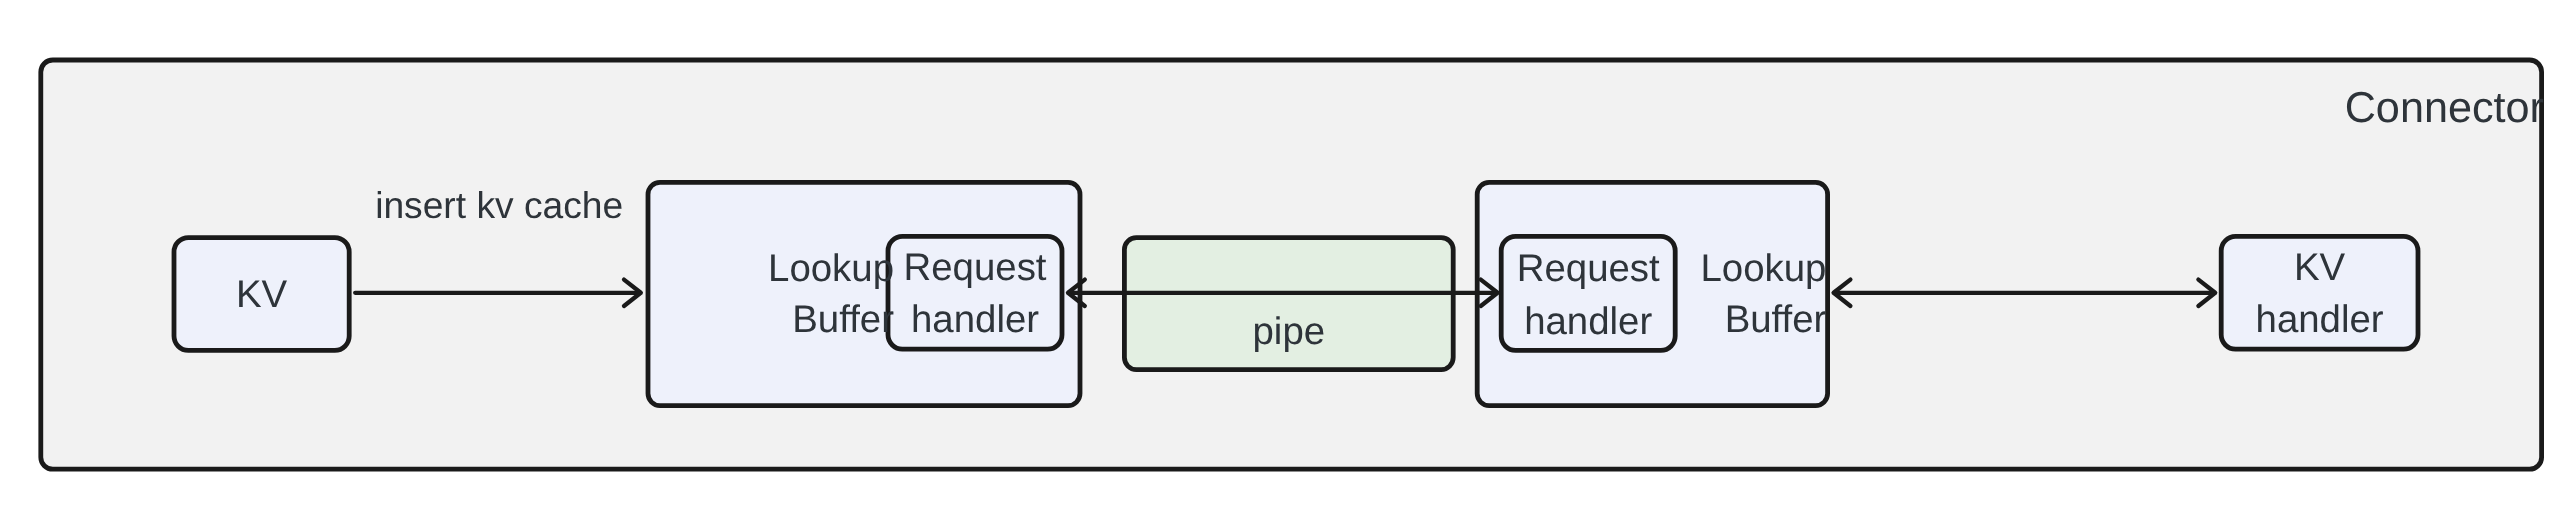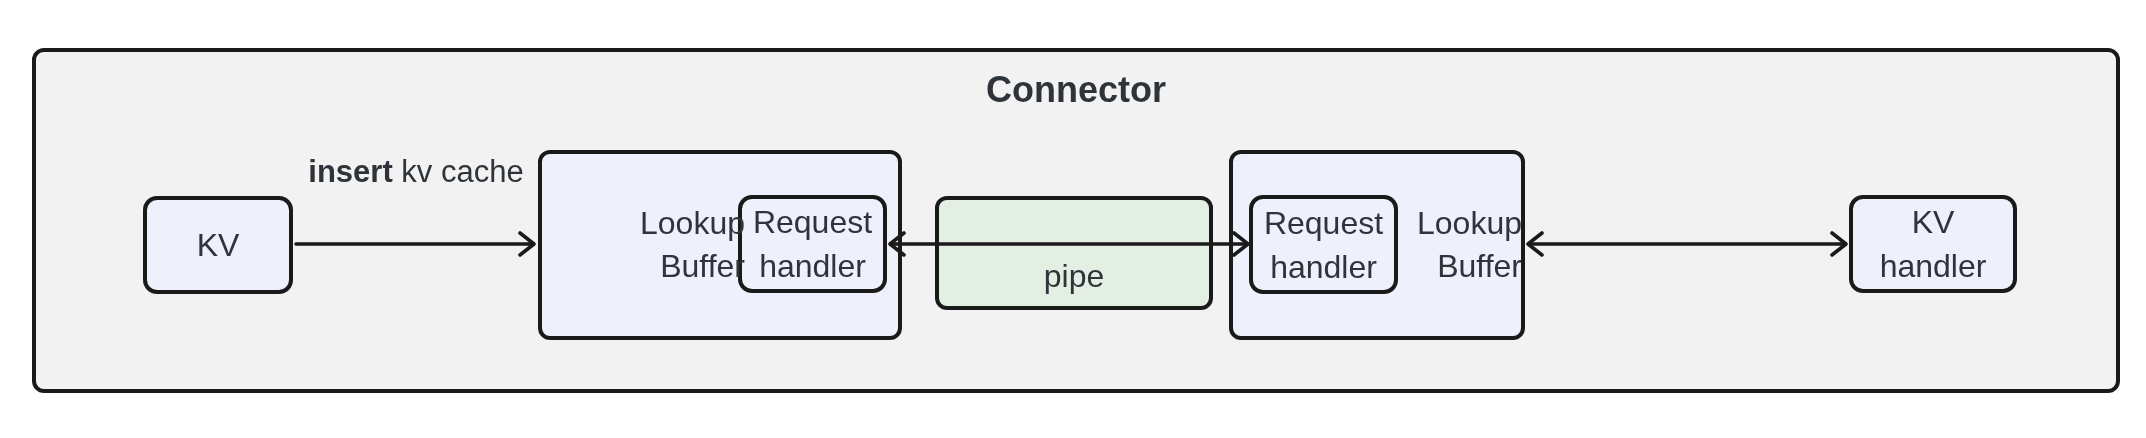--- a/index.html
+++ b/index.html
@@ -16,23 +16,22 @@
   .canvas{position:relative;width:2146px;height:438px;background:var(--bg);overflow:hidden;}
 
   .outer{
     position:absolute;left:32px;top:48px;width:2088px;height:345px;
     background:var(--container-fill);
     border:4px solid var(--border);
     border-radius:12px;
   }
   .outer-title{
     position:absolute;left:32px;top:68px;width:2088px;
-    text-align:center;font-size:36px;line-height:44px;color:var(--text);
+    text-align:right;font-size:36px;line-height:44px;color:var(--text);
     z-index:2;
-    font-weight:bold;
   }
 
   .node{
     position:absolute;
     background:var(--node-fill);
     border:4px solid var(--border);
     border-radius:14px;
     display:flex;flex-direction:column;align-items:center;justify-content:center;
     font-size:32px;line-height:44px;text-align:center;color:var(--text);
     z-index:1;
@@ -60,21 +59,21 @@
   }
   .pipe-label{
     position:absolute;left:0;right:0;top:54px;
     text-align:center;font-size:32px;line-height:44px;color:var(--text);
   }
 
   .edge-label{
     position:absolute;z-index:2;
     text-align:center;font-size:31px;line-height:44px;color:var(--text);
   }
-  .edge-label b{font-weight:bold;}
+  .edge-label b{font-weight:normal;}
 
   svg.arrow{position:absolute;z-index:3;overflow:visible;}
   svg.arrow line, svg.arrow polyline{
     stroke:var(--border);stroke-width:3.6;fill:none;
     stroke-linecap:round;stroke-linejoin:round;
   }
 </style>
 </head>
 <body>
 

